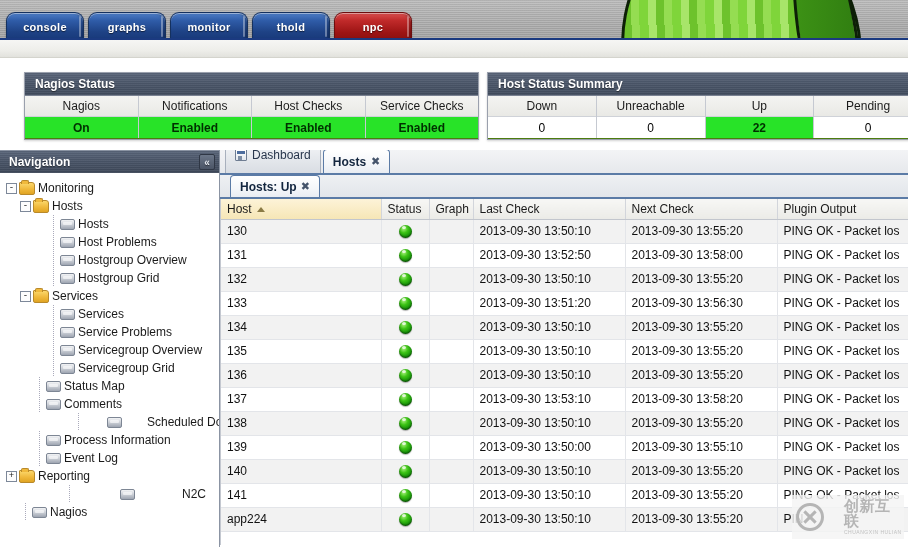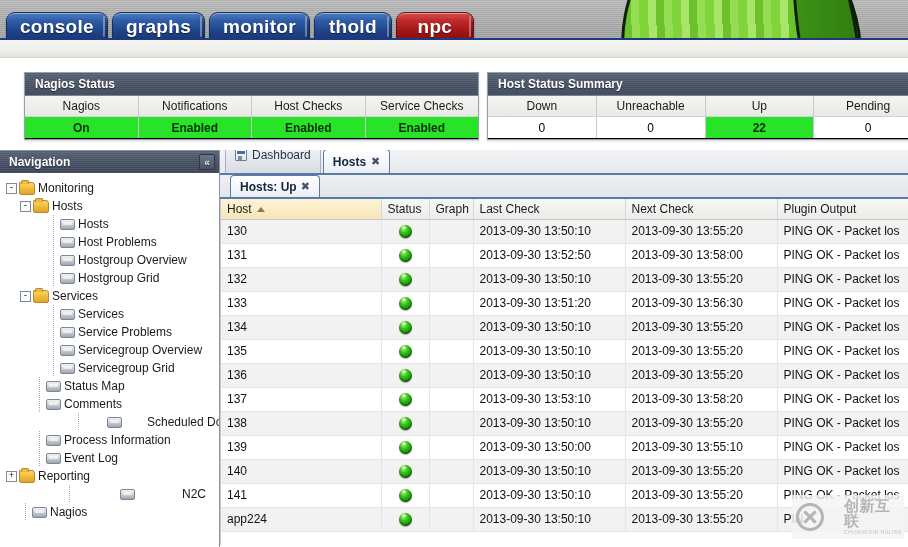--- a/index.html
+++ b/index.html
@@ -80,21 +80,21 @@
   .ctab {
     position: relative;
     height: 28px;
     min-width: 78px;
     padding: 0 13px;
     margin-right: 4px;
     display: flex; align-items: center; justify-content: center;
     border-radius: 9px 9px 0 0;
     color: #ffffff;
     font-weight: bold;
-    font-size: 19px;
+    font-size: 11px;
     letter-spacing: .3px;
     text-shadow: 0 1px 1px rgba(0,0,0,.55);
     cursor: pointer;
     background: linear-gradient(180deg, #4f7fc8 0%, #2f5ca8 28%, #1e4285 70%, #18397a 100%);
     border: 1px solid #15315f;
     border-bottom: none;
     box-shadow: inset 0 1px 0 rgba(255,255,255,.45),
                 inset -2px 0 3px rgba(0,0,0,.25),
                 0 1px 2px rgba(0,0,0,.3);
   }
@@ -106,21 +106,21 @@
     border-radius: 2px;
   }
   .ctab.active {
     background: linear-gradient(180deg, #d95050 0%, #c02a2a 28%, #9d1414 72%, #8b1010 100%);
     border-color: #6d0d0d;
   }
 
   
   .status-panel {
     position: absolute;
-    background: #000000;
+    background: #4d7c0f;
     border: 1px solid #9aa0ad;
     box-shadow: 0 1px 2px rgba(0,0,0,.18);
   }
   #panel-nagios-status { left: 24px; top: 72px; width: 455px; height: 68px; }
   #panel-host-summary  { left: 487px; top: 72px; width: 436px; height: 68px; }
 
   .panel-title {
     height: 23px;
     display: flex; align-items: center;
     padding-left: 10px;

